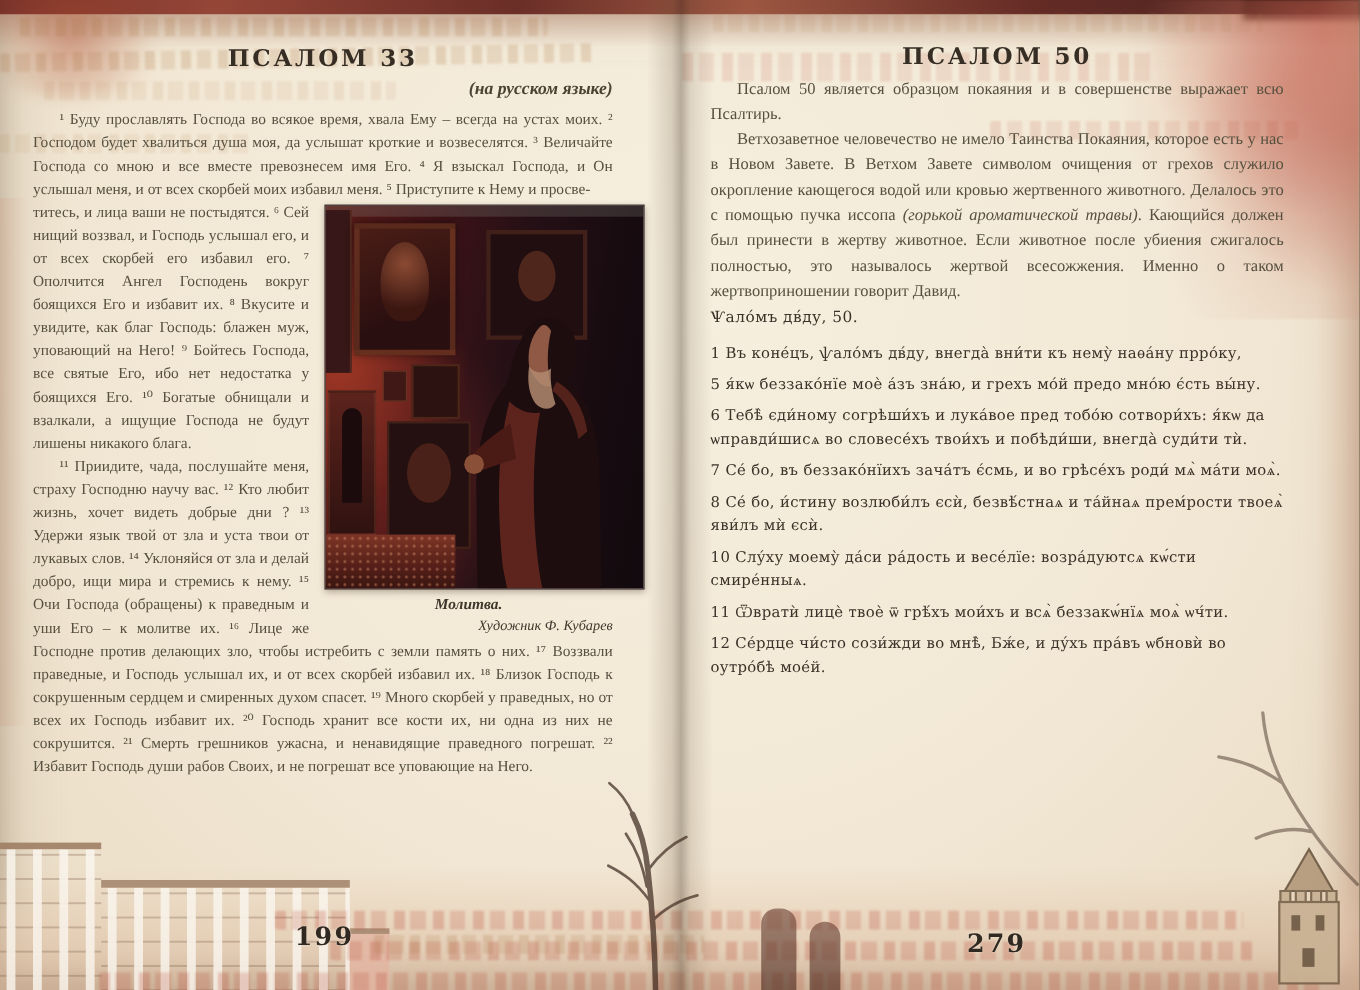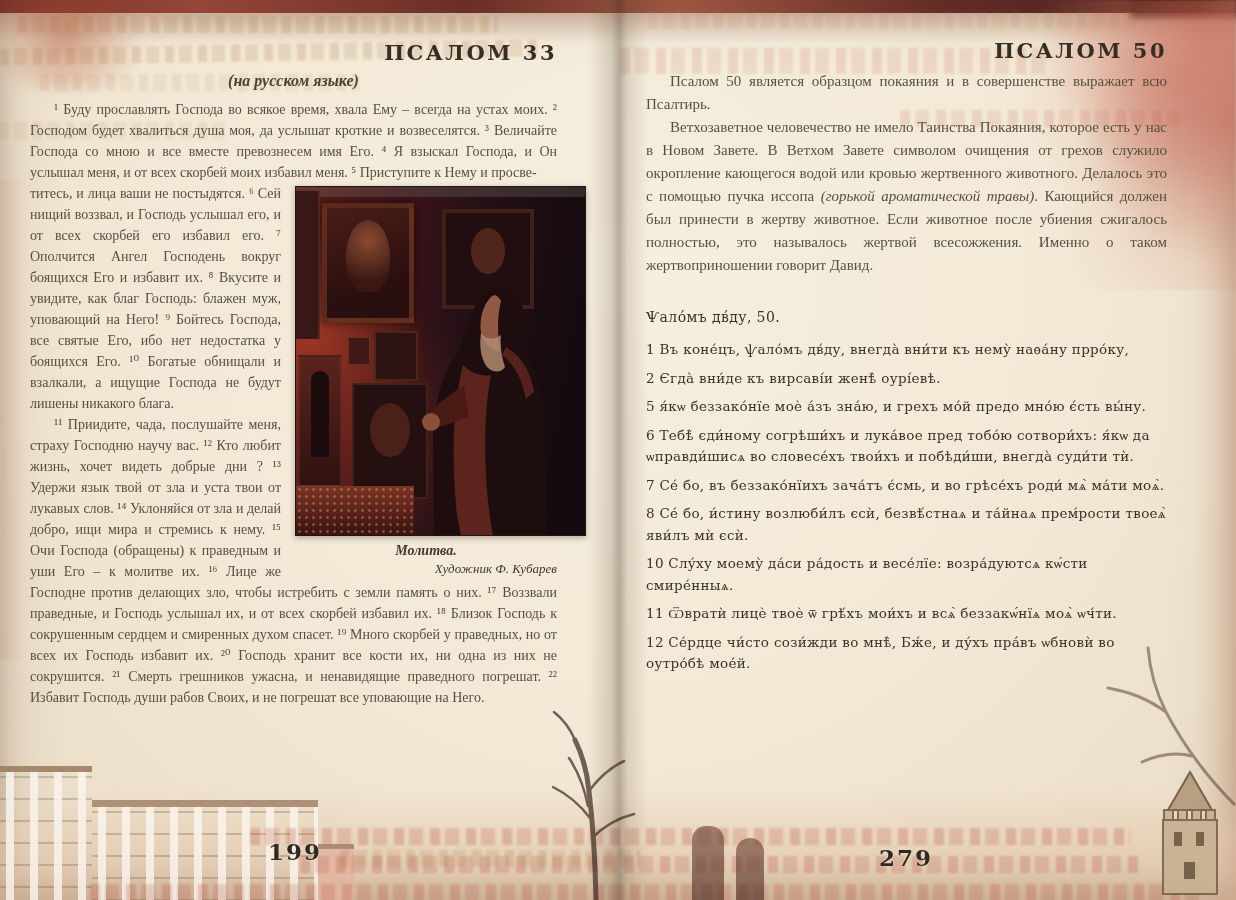--- a/index.html
+++ b/index.html
@@ -57,23 +57,23 @@
   .monk{position:absolute;bottom:0;background:linear-gradient(#6b4034,#49291f);border-radius:14px 14px 0 0;}
   .monk.m1{left:0;width:32px;height:74px;}
   .monk.m2{left:44px;width:28px;height:62px;}
   
   .tower{left:1146px;top:770px;width:88px;height:126px;opacity:.92;}
   .tree{opacity:.72;}
   
   .page-text{position:absolute;z-index:2;color:#57503f;}
   .left-col{left:30px;top:40px;width:527px;}
   .right-col{left:646px;top:38px;width:521px;}
-  h1.psalm-title{margin:0 0 7px;text-align:right;font-family:"DejaVu Serif",serif;
+  h1.psalm-title{margin:0 0 7px;text-align:center;font-family:"DejaVu Serif",serif;
     font-size:21px;font-weight:bold;letter-spacing:2.5px;color:#362e24;}
-  h2.psalm-sub{margin:0 0 9px;text-align:center;font-size:16px;font-style:italic;font-weight:bold;color:#4a4234;}
+  h2.psalm-sub{margin:0 0 9px;text-align:right;font-size:16px;font-style:italic;font-weight:bold;color:#4a4234;}
   p.body{margin:0;font-size:14px;line-height:21px;text-align:justify;}
   .right-col p.body{font-size:15px;line-height:23px;}
   .ind{text-indent:24px;}
   .it{font-style:italic;}
   
   figure.prayer{float:right;width:262px;margin:3px 0 4px 14px;font-family:Liberation Serif, serif;}
   .canvas{position:relative;width:289px;height:348px;border:1px solid #241418;overflow:hidden;
     background:
       radial-gradient(circle at 5% 42%, rgba(212,76,46,.55), rgba(212,76,46,0) 34%),
       radial-gradient(circle at 18% 72%, rgba(178,58,38,.35), rgba(178,58,38,0) 42%),
@@ -99,21 +99,21 @@
     background:
       radial-gradient(rgba(235,160,120,.40) 1px, rgba(0,0,0,0) 1.7px),
       linear-gradient(180deg,#7c3526,#541f18 60%,#3a1510);
     background-size:7px 7px,100% 100%;}
   .man-svg{position:absolute;left:0;top:0;}
   figcaption{margin-top:7px;text-align:center;color:#3f362c;}
   .cap-title{font-size:14px;font-weight:bold;font-style:italic;}
   .cap-artist{font-size:13px;font-style:italic;margin-top:2px;text-align:right;}
   
   .cs{font-family:"DejaVu Serif",serif;color:#3b3128;text-align:left;}
-  .cs-head{margin:30px 0 11px;font-size:14px;line-height:21px;letter-spacing:.4px;}
+  .cs-head{margin:2px 0 11px;font-size:14px;line-height:21px;letter-spacing:.4px;}
   .cs-verse{margin:0 0 7px;font-size:13.5px;line-height:21.5px;letter-spacing:.3px;}
   
   .pagenum{position:absolute;z-index:3;width:200px;text-align:center;
     font-family:"DejaVu Serif",serif;font-size:23px;font-weight:bold;letter-spacing:2px;color:#2f2921;
     text-shadow:0 0 2px rgba(245,235,220,.8);}
   .pn-left{left:195px;top:838px;}
   .pn-right{left:806px;top:844px;}
 </style>
 </head>
 <body>
@@ -221,21 +221,20 @@
     <p class="body ind">¹¹ Приидите, чада, послушайте меня, страху Господню научу вас. ¹² Кто любит жизнь, хочет видеть добрые дни ? ¹³ Удержи язык твой от зла и уста твои от лукавых слов. ¹⁴ Уклоняйся от зла и делай добро, ищи мира и стремись к нему. ¹⁵ Очи Господа (обращены) к праведным и уши Его – к молитве их. ¹⁶ Лице же Господне против делающих зло, чтобы истребить с земли память о них. ¹⁷ Воззвали праведные, и Господь услышал их, и от всех скорбей избавил их. ¹⁸ Близок Господь к сокрушенным сердцем и смиренных духом спасет. ¹⁹ Много скорбей у праведных, но от всех их Господь избавит их. ²⁰ Господь хранит все кости их, ни одна из них не сокрушится. ²¹ Смерть грешников ужасна, и ненавидящие праведного погрешат. ²² Избавит Господь души рабов Своих, и не погрешат все уповающие на Него.</p>
   </div>
 
   <div class="page-text right-col">
     <h1 class="psalm-title">ПСАЛОМ 50</h1>
     <p class="body ind">Псалом 50 является образцом покаяния и в совершенстве выражает всю Псалтирь.</p>
     <p class="body ind"><span>Ветхозаветное человечество не имело Таинства Покаяния, которое есть у нас в Новом Завете. В Ветхом Завете символом очищения от грехов служило окропление кающегося водой или кровью жертвенного животного. Делалось это с помощью пучка иссопа </span><span class="it">(горькой ароматической травы)</span><span>. Кающийся должен был принести в жертву животное. Если животное после убиения сжигалось полностью, это называлось жертвой всесожжения. Именно о таком жертвоприношении говорит Давид.</span></p>
     <p class="cs cs-head">Ѱало́мъ дв́ду, 50.</p>
     <div class="cs">
         <p class="cs-verse">1 Въ коне́цъ, ѱало́мъ дв́ду, внегда̀ вни́ти къ нему̀ наѳа́ну прро́ку,</p>
-        <p class="cs-verse">2 Єгда̀ вни́де къ вирсаві́и женѣ̀ оурі́евѣ.</p>
         <p class="cs-verse">5 я́кѡ беззако́нїе моѐ а́зъ зна́ю, и грехъ мо́й предо мно́ю є́сть вы́ну.</p>
         <p class="cs-verse">6 Тебѣ̀ єди́ному согрѣши́хъ и лука́вое пред тобо́ю сотвори́хъ: я́кѡ да ѡправди́шисѧ во словесе́хъ твои́хъ и побѣди́ши, внегда̀ суди́ти тѝ.</p>
         <p class="cs-verse">7 Се́ бо, въ беззако́нїихъ зача́тъ є́смь, и во грѣсе́хъ роди́ мѧ̀ ма́ти моѧ̀.</p>
         <p class="cs-verse">8 Се́ бо, и́стину возлюби́лъ єсѝ, безвѣ́стнаѧ и та́йнаѧ прем́рости твоеѧ̀ яви́лъ мѝ єсѝ.</p>
         <p class="cs-verse">10 Слу́ху моему̀ да́си ра́дость и весе́лїе: возра́дуютсѧ кѡ́сти смире́нныѧ.</p>
         <p class="cs-verse">11 Ѿвратѝ лицѐ твоѐ ѿ грѣ́хъ мои́хъ и всѧ̀ беззакѡ́нїѧ моѧ̀ ѡч́ти.</p>
         <p class="cs-verse">12 Се́рдце чи́сто сози́жди во мнѣ̀, Бж́е, и ду́хъ пра́въ ѡбновѝ во оутро́бѣ мое́й.</p>
       </div>
   </div>
 

